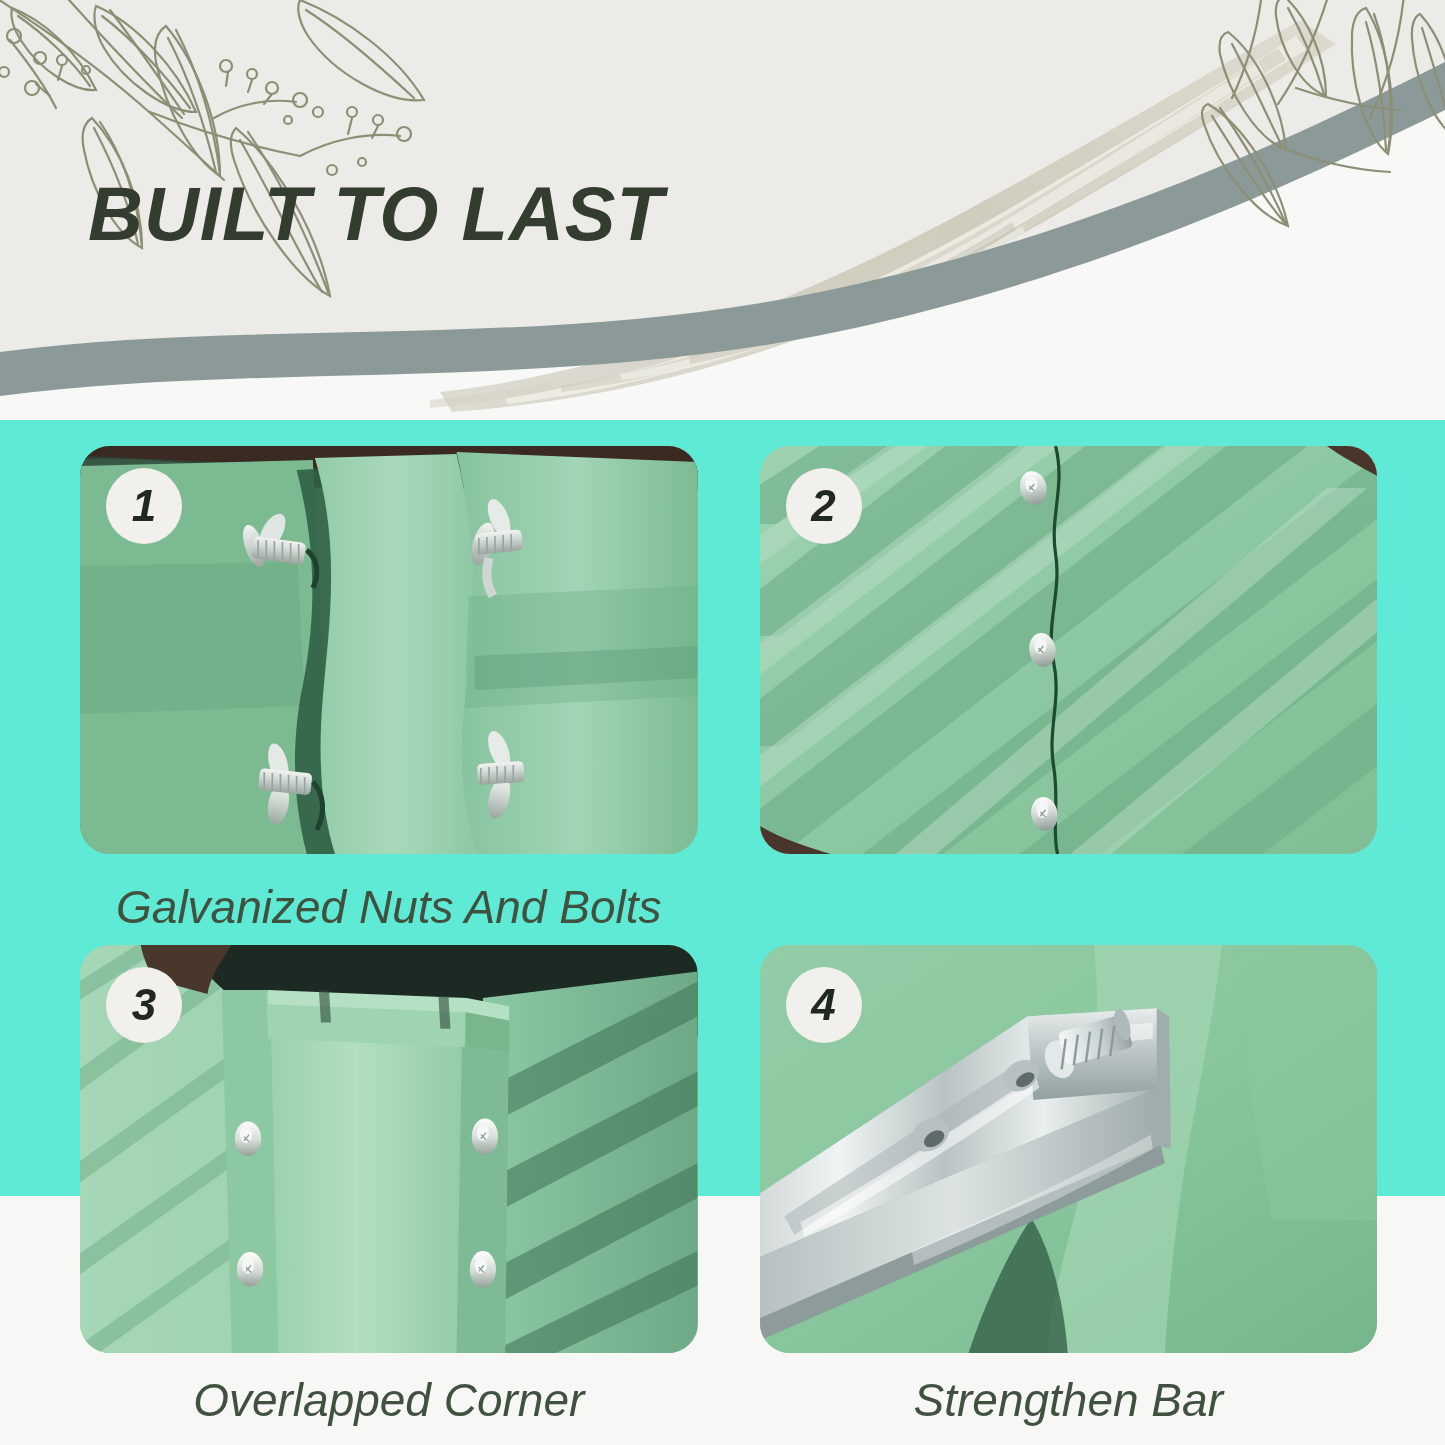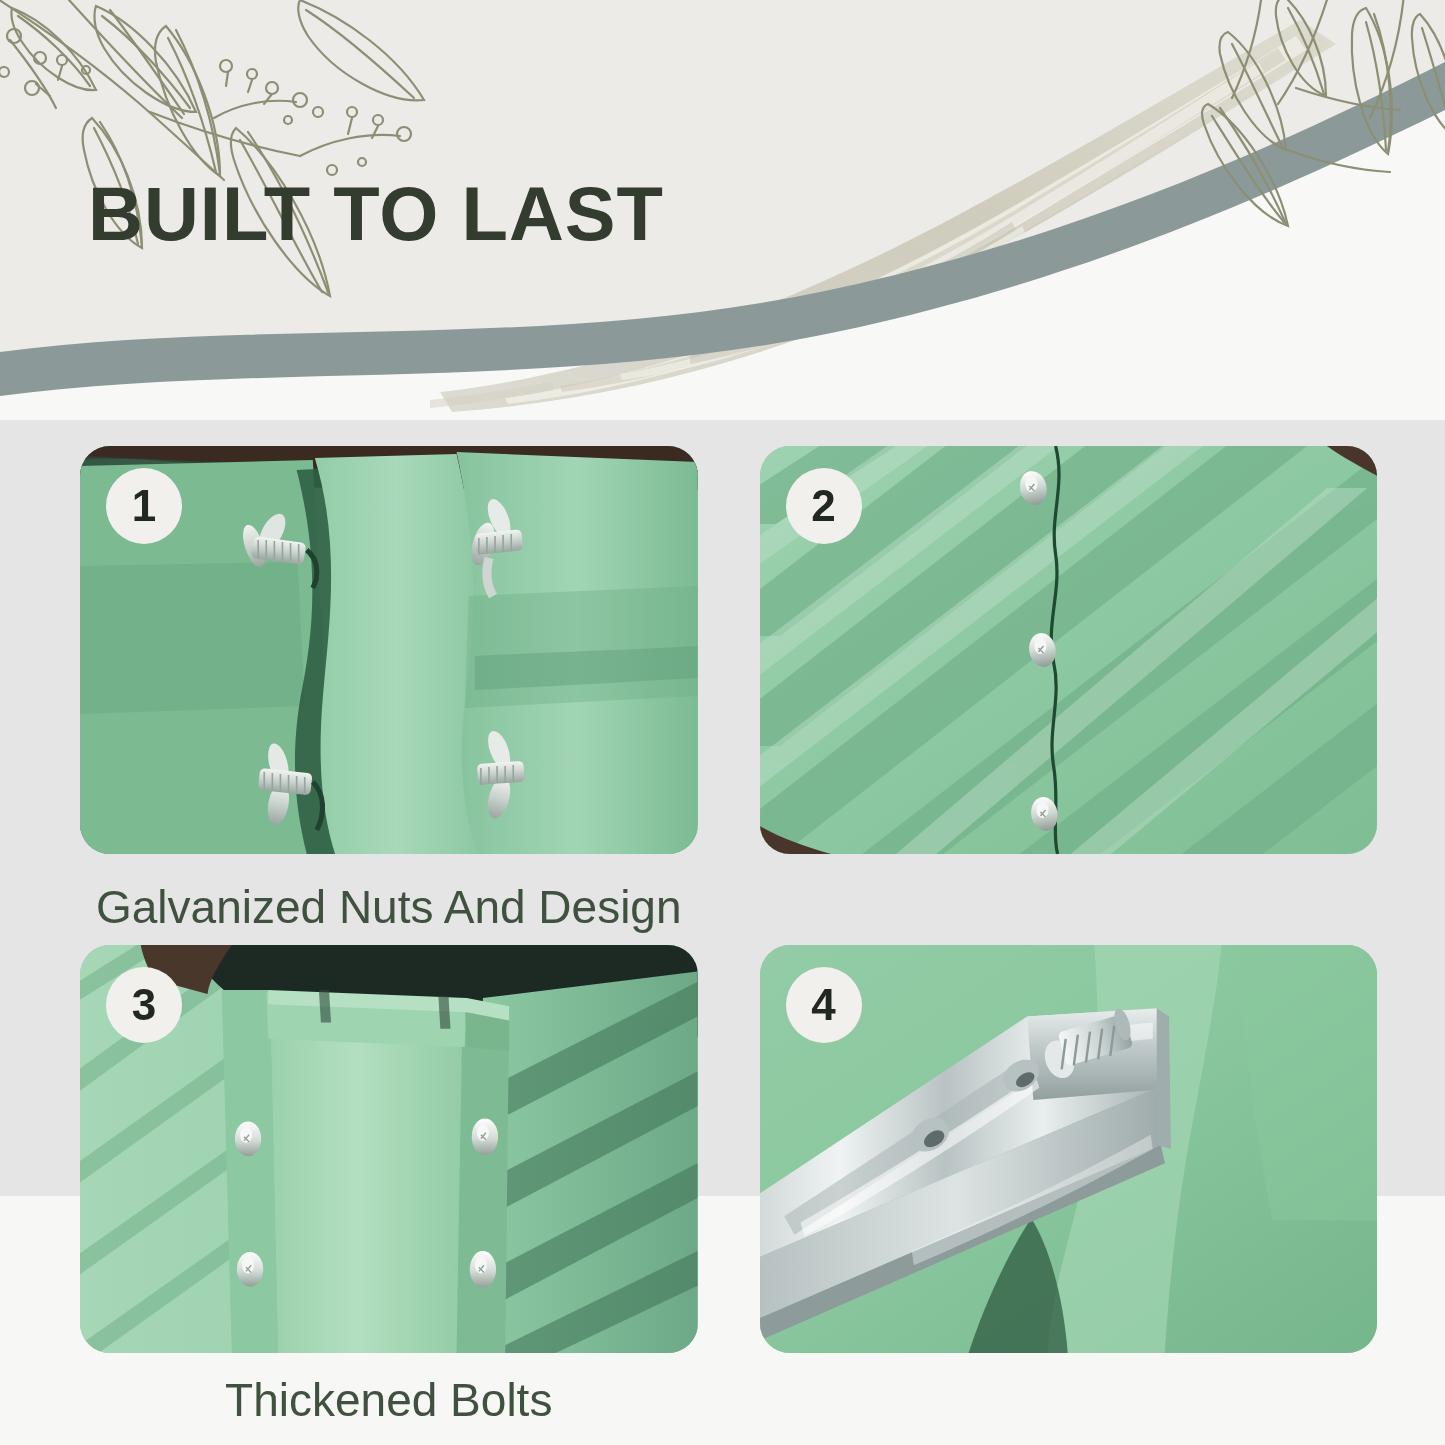--- a/index.html
+++ b/index.html
@@ -9,21 +9,22 @@
     height: 1445px;
     background: #f7f7f6;
     font-family: "Liberation Sans", sans-serif;
     overflow: hidden;
   }
 
   #page {
     position: relative;
     width: 1445px;
     height: 1196px;
-    background: #e5e5e5;
+    background: #5eead4;
+    font-style: italic;
   }
 
   
   .header {
     position: absolute;
     left: 0; top: 0;
     width: 1445px;
     height: 420px;
     overflow: hidden;
   }
@@ -296,21 +297,21 @@
 
           <g>
             <ellipse cx="414" cy="304" rx="9" ry="20" transform="rotate(-20 414 304)" fill="#e6ebe7"></ellipse>
             <ellipse cx="414" cy="352" rx="10" ry="21" transform="rotate(14 414 352)" fill="url(#boltG)"></ellipse>
             <rect x="392" y="318" width="46" height="21" rx="5" transform="rotate(-4 392 318)" fill="url(#boltG)"></rect>
             <path d="M396,322 l0,17 M404,321 l0,17 M412,320 l0,17 M420,320 l0,17 M428,319 l0,17" stroke="#97a49d" stroke-width="1.6" fill="none"></path>
           </g>
         </svg>
         <div class="badge">1</div>
       </div>
-      <div class="caption">Galvanized Nuts And Design</div>
+      <div class="caption">Galvanized Nuts And Bolts</div>
     </div>
 
     <div class="feature row1">
       <div class="thumb">
         <svg viewBox="0 0 610 408" preserveAspectRatio="none">
           <defs>
             <linearGradient id="p2Base" x1="0" y1="0" x2="1" y2="1">
               <stop offset="0%" stop-color="#9ed2b0"></stop>
               <stop offset="50%" stop-color="#8cc8a1"></stop>
               <stop offset="100%" stop-color="#7fbe95"></stop>
@@ -437,21 +438,21 @@
             <path d="M396,186 l5,5 M401,184 l-5,6" stroke="#95a29b" stroke-width="1.4"></path>
           </g>
           <g>
             <ellipse cx="398" cy="318" rx="13" ry="18" fill="url(#rivet3)"></ellipse>
             <ellipse cx="396" cy="314" rx="6" ry="8" fill="#f6f8f7"></ellipse>
             <path d="M394,316 l5,5 M399,314 l-5,6" stroke="#95a29b" stroke-width="1.4"></path>
           </g>
         </svg>
         <div class="badge">3</div>
       </div>
-      <div class="caption">Thickened Bolts</div>
+      <div class="caption">Overlapped Corner</div>
     </div>
 
     <div class="feature row2">
       <div class="thumb">
         <svg viewBox="0 0 610 400" preserveAspectRatio="none">
           <defs>
             <linearGradient id="p4Bg" x1="0" y1="0" x2="1" y2="1">
               <stop offset="0%" stop-color="#93cca7"></stop>
               <stop offset="45%" stop-color="#8ac79e"></stop>
               <stop offset="100%" stop-color="#76b68c"></stop>
@@ -516,16 +517,17 @@
             <g>
               <ellipse cx="296" cy="112" rx="14" ry="19" transform="rotate(-20 296 112)" fill="#e3e9e9"></ellipse>
               <rect x="294" y="86" width="68" height="34" rx="5" transform="rotate(-16 294 86)" fill="url(#boltG4)"></rect>
               <path d="M302,92 l-4,30 M314,88 l-4,30 M326,85 l-4,30 M338,82 l-4,30 M350,79 l-4,30" stroke="#8d9a9a" stroke-width="2.4" fill="none"></path>
               <ellipse cx="358" cy="78" rx="7" ry="16" transform="rotate(-16 358 78)" fill="#aeb9b9"></ellipse>
             </g>
           </g>
         </svg>
         <div class="badge">4</div>
       </div>
+      <div class="caption">Strengthen Bar</div>
     </div>
 
   </div>
 </div>
 
 </body></html>

